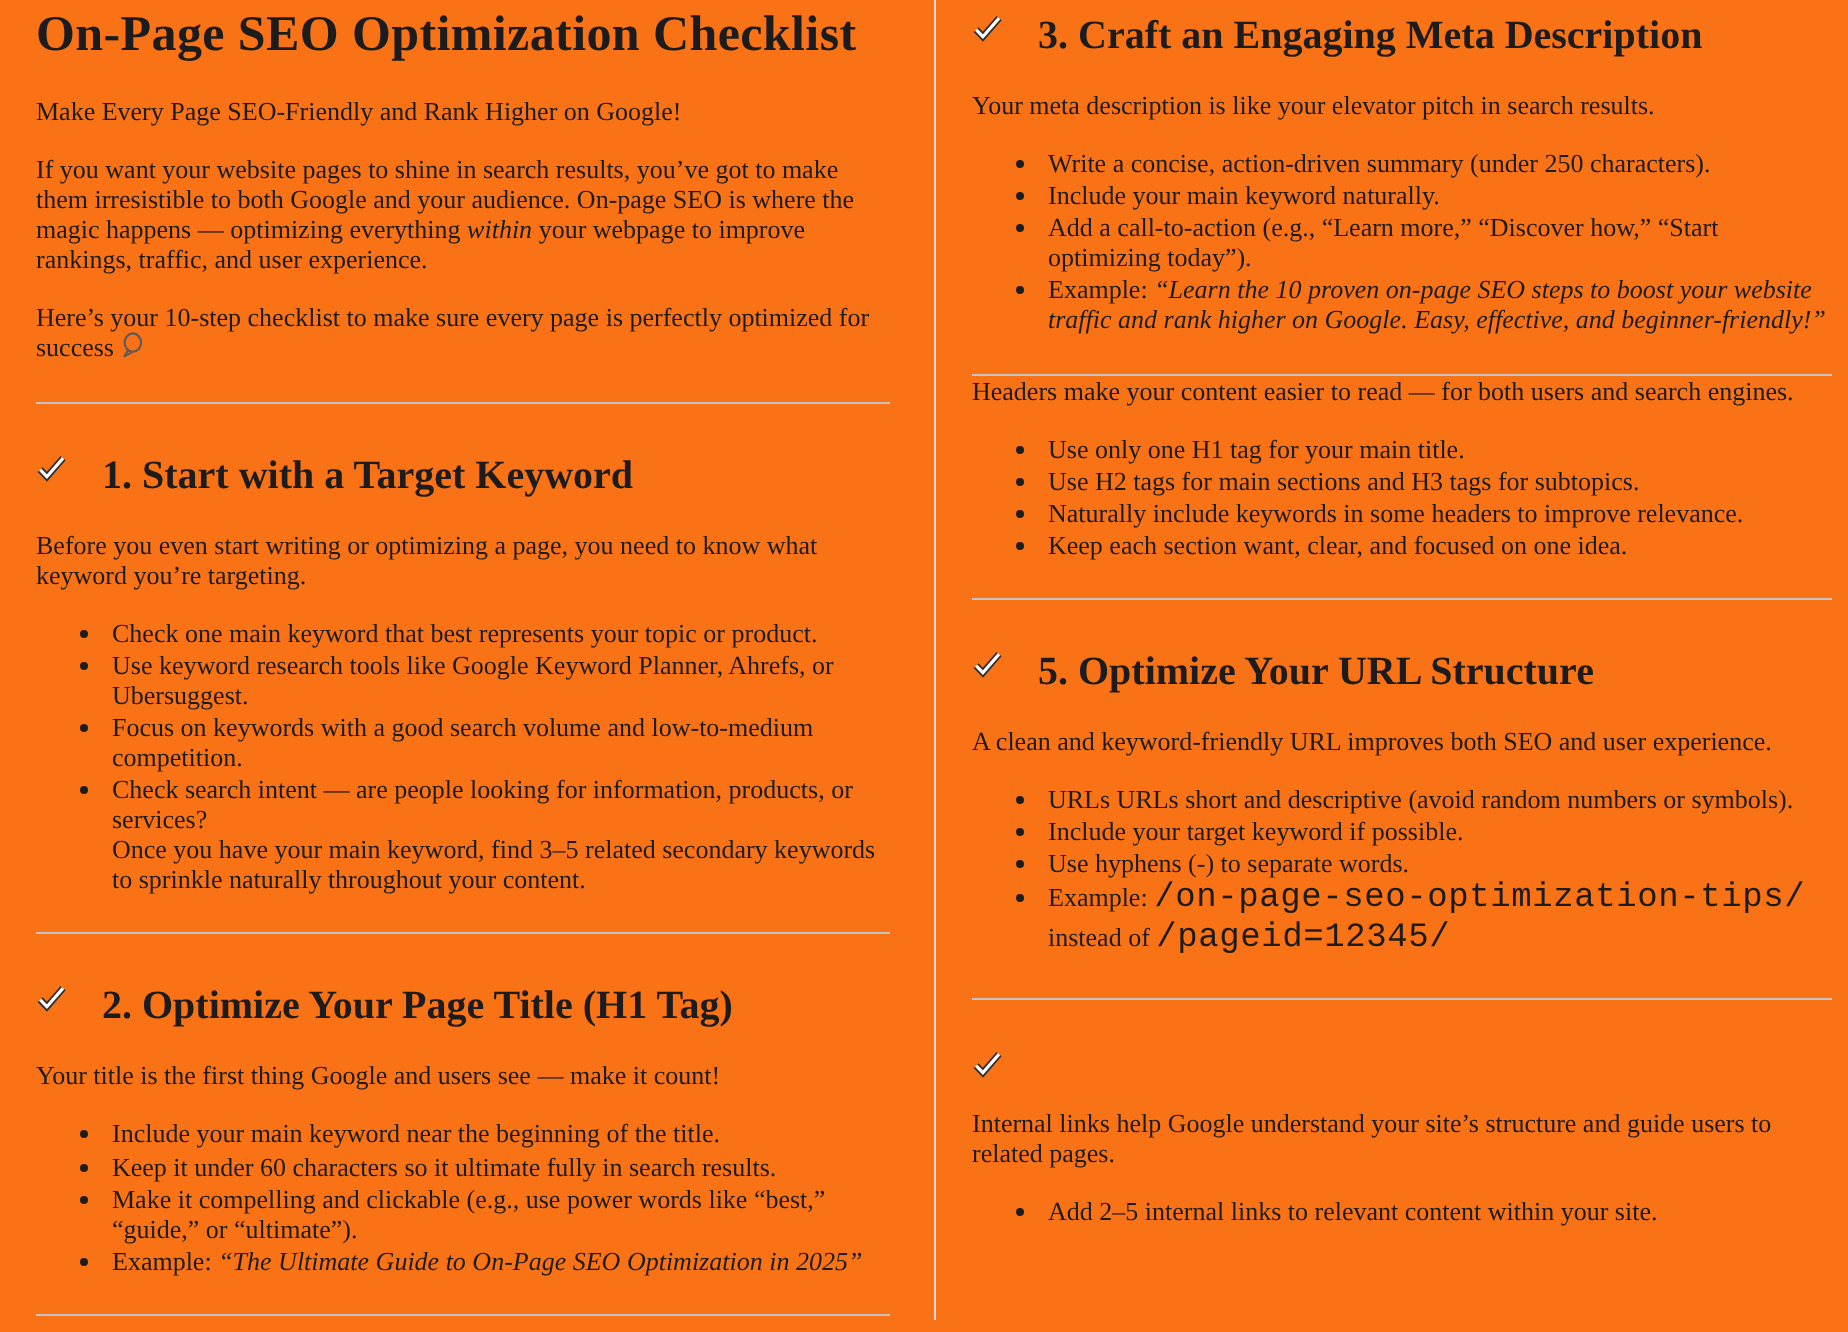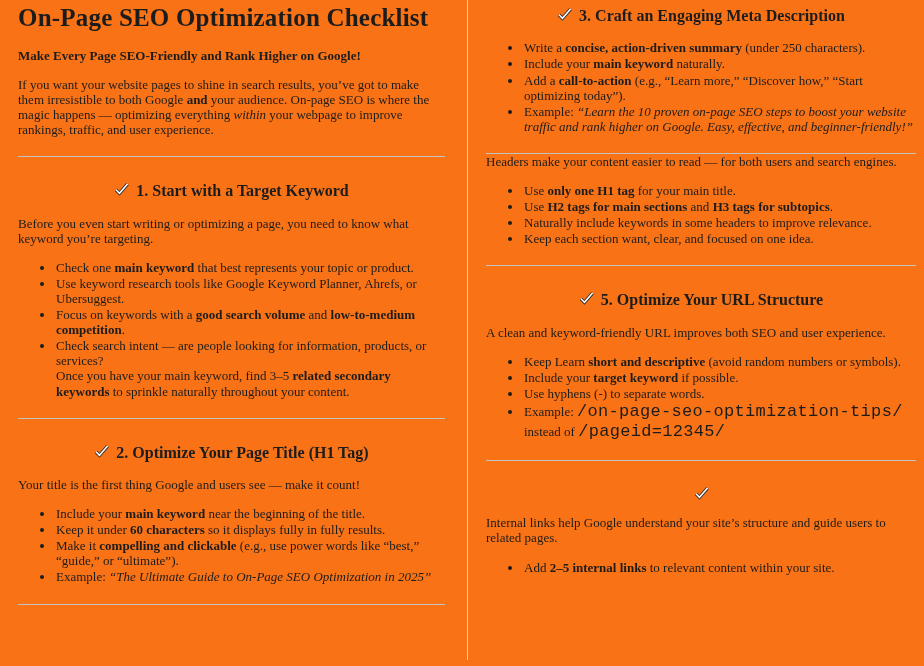--- a/index.html
+++ b/index.html
@@ -18,43 +18,49 @@
   .col-right{padding:2px 8px 0 24px;}
   .col-sep{
     position:absolute;left:467px;top:0;width:1px;height:660px;
     background:#d7d7d7;
   }
   h1{
     font-size:25px;line-height:1.12;margin:0 0 16px 0;font-weight:bold;
     letter-spacing:0.2px;
   }
   h2{
-    font-size:16px;line-height:1.15;margin:25px 0 15px 0;font-weight:bold;
-    display:flex;align-items:flex-start;gap:7px;justify-content:center;
+    font-size:20px;line-height:1.15;margin:25px 0 15px 0;font-weight:bold;
+    display:flex;align-items:flex-start;gap:18px;
   }
   .col > h2:first-child{margin-top:5px;}
   p{margin:0 0 14px 0;}
   ul{margin:13px 0 13px 0;padding:0 0 0 37px;}
   li{margin:0 0 1px 0;padding-left:1px;}
   hr{border:none;border-top:1px solid #c3c3c3;margin:19px 0 0 0;}
-  .b{font-weight:bold;}
+  .b{font-weight:normal;}
   .i{font-style:italic;}
   .code{font-family:"Liberation Mono","DejaVu Sans Mono",monospace;font-size:17px;letter-spacing:0.3px;}
   .icon{display:inline-block;vertical-align:-2px;line-height:0;}
   .icon svg{display:block;}
   h2 .icon{margin-top:0px;}
 </style>
 </head>
 <body>
 
 <div class="page">
   <div class="col col-left">
       <h1><span>On-Page SEO Optimization Checklist</span></h1>
       <p><span class="b">Make Every Page SEO-Friendly and Rank Higher on Google!</span></p>
       <p><span>If you want your website pages to shine in search results, you’ve got to make them irresistible to both Google </span><span class="b">and</span><span> your audience. On-page SEO is where the magic happens — optimizing everything </span><span class="i">within</span><span> your webpage to improve rankings, traffic, and user experience.</span></p>
+      <p><span>Here’s your </span><span class="b">10-step checklist</span><span> to make sure every page is perfectly optimized for success </span><span class="icon">
+    <svg width="12" height="14" viewBox="0 0 16 19">
+      <ellipse cx="8.6" cy="7.2" rx="5.6" ry="6.2" fill="none" stroke="#5b5b5b" stroke-width="1.5"></ellipse>
+      <path d="M5.2 12.4 L2.8 16.6 L8.2 13.6" fill="none" stroke="#5b5b5b" stroke-width="1.4" stroke-linejoin="round"></path>
+    </svg>
+  </span></p>
       <hr>
       <h2>
         <span class="icon">
     <svg width="15" height="14" viewBox="0 0 20 19">
       <path d="M2.6 10.6 L7.2 15.4 L18.2 2.8" fill="none" stroke="#2e2e2e" stroke-width="4.6" stroke-linecap="butt" stroke-linejoin="miter"></path>
       <path d="M2.6 10.6 L7.2 15.4 L18.2 2.8" fill="none" stroke="#ffffff" stroke-width="2.1" stroke-linecap="butt" stroke-linejoin="miter"></path>
     </svg>
   </span>
         <span><span>1. Start with a Target Keyword</span></span>
       </h2>
@@ -71,36 +77,37 @@
     <svg width="15" height="14" viewBox="0 0 20 19">
       <path d="M2.6 10.6 L7.2 15.4 L18.2 2.8" fill="none" stroke="#2e2e2e" stroke-width="4.6" stroke-linecap="butt" stroke-linejoin="miter"></path>
       <path d="M2.6 10.6 L7.2 15.4 L18.2 2.8" fill="none" stroke="#ffffff" stroke-width="2.1" stroke-linecap="butt" stroke-linejoin="miter"></path>
     </svg>
   </span>
         <span><span>2. Optimize Your Page Title (H1 Tag)</span></span>
       </h2>
       <p><span>Your title is the first thing Google and users see — make it count!</span></p>
       <ul>
         <li><span>Include your </span><span class="b">main keyword</span><span> near the beginning of the title.</span></li>
-        <li><span>Keep it under </span><span class="b">60 characters</span><span> so it displays fully in fully results.</span></li>
+        <li><span>Keep it under </span><span class="b">60 characters</span><span> so it ultimate fully in search results.</span></li>
         <li><span>Make it </span><span class="b">compelling and clickable</span><span> (e.g., use power words like “best,” “guide,” or “ultimate”).</span></li>
         <li><span>Example: </span><span class="i">“The Ultimate Guide to On-Page SEO Optimization in 2025”</span></li>
       </ul>
       <hr>
     </div>
   <div class="col col-right">
       <h2>
         <span class="icon">
     <svg width="15" height="14" viewBox="0 0 20 19">
       <path d="M2.6 10.6 L7.2 15.4 L18.2 2.8" fill="none" stroke="#2e2e2e" stroke-width="4.6" stroke-linecap="butt" stroke-linejoin="miter"></path>
       <path d="M2.6 10.6 L7.2 15.4 L18.2 2.8" fill="none" stroke="#ffffff" stroke-width="2.1" stroke-linecap="butt" stroke-linejoin="miter"></path>
     </svg>
   </span>
         <span><span>3. Craft an Engaging Meta Description</span></span>
       </h2>
+      <p><span>Your meta description is like your elevator pitch in search results.</span></p>
       <ul>
         <li><span>Write a </span><span class="b">concise, action-driven summary</span><span> (under 250 characters).</span></li>
         <li><span>Include your </span><span class="b">main keyword</span><span> naturally.</span></li>
         <li><span>Add a </span><span class="b">call-to-action</span><span> (e.g., “Learn more,” “Discover how,” “Start optimizing today”).</span></li>
         <li><span>Example: </span><span class="i">“Learn the 10 proven on-page SEO steps to boost your website traffic and rank higher on Google. Easy, effective, and beginner-friendly!”</span></li>
       </ul>
       <hr>
       <p><span>Headers make your content easier to read — for both users and search engines.</span></p>
       <ul>
         <li><span>Use </span><span class="b">only one H1 tag</span><span> for your main title.</span></li>
@@ -113,21 +120,21 @@
         <span class="icon">
     <svg width="15" height="14" viewBox="0 0 20 19">
       <path d="M2.6 10.6 L7.2 15.4 L18.2 2.8" fill="none" stroke="#2e2e2e" stroke-width="4.6" stroke-linecap="butt" stroke-linejoin="miter"></path>
       <path d="M2.6 10.6 L7.2 15.4 L18.2 2.8" fill="none" stroke="#ffffff" stroke-width="2.1" stroke-linecap="butt" stroke-linejoin="miter"></path>
     </svg>
   </span>
         <span><span>5. Optimize Your URL Structure</span></span>
       </h2>
       <p><span>A clean and keyword-friendly URL improves both SEO and user experience.</span></p>
       <ul>
-        <li><span>Keep Learn </span><span class="b">short and descriptive</span><span> (avoid random numbers or symbols).</span></li>
+        <li><span>URLs URLs </span><span class="b">short and descriptive</span><span> (avoid random numbers or symbols).</span></li>
         <li><span>Include your </span><span class="b">target keyword</span><span> if possible.</span></li>
         <li><span>Use hyphens (-) to separate words.</span></li>
         <li><span>Example: </span><span class="code">/on-page-seo-optimization-tips/</span><span> instead of </span><span class="code">/pageid=12345/</span></li>
       </ul>
       <hr>
       <h2>
         <span class="icon">
     <svg width="15" height="14" viewBox="0 0 20 19">
       <path d="M2.6 10.6 L7.2 15.4 L18.2 2.8" fill="none" stroke="#2e2e2e" stroke-width="4.6" stroke-linecap="butt" stroke-linejoin="miter"></path>
       <path d="M2.6 10.6 L7.2 15.4 L18.2 2.8" fill="none" stroke="#ffffff" stroke-width="2.1" stroke-linecap="butt" stroke-linejoin="miter"></path>

